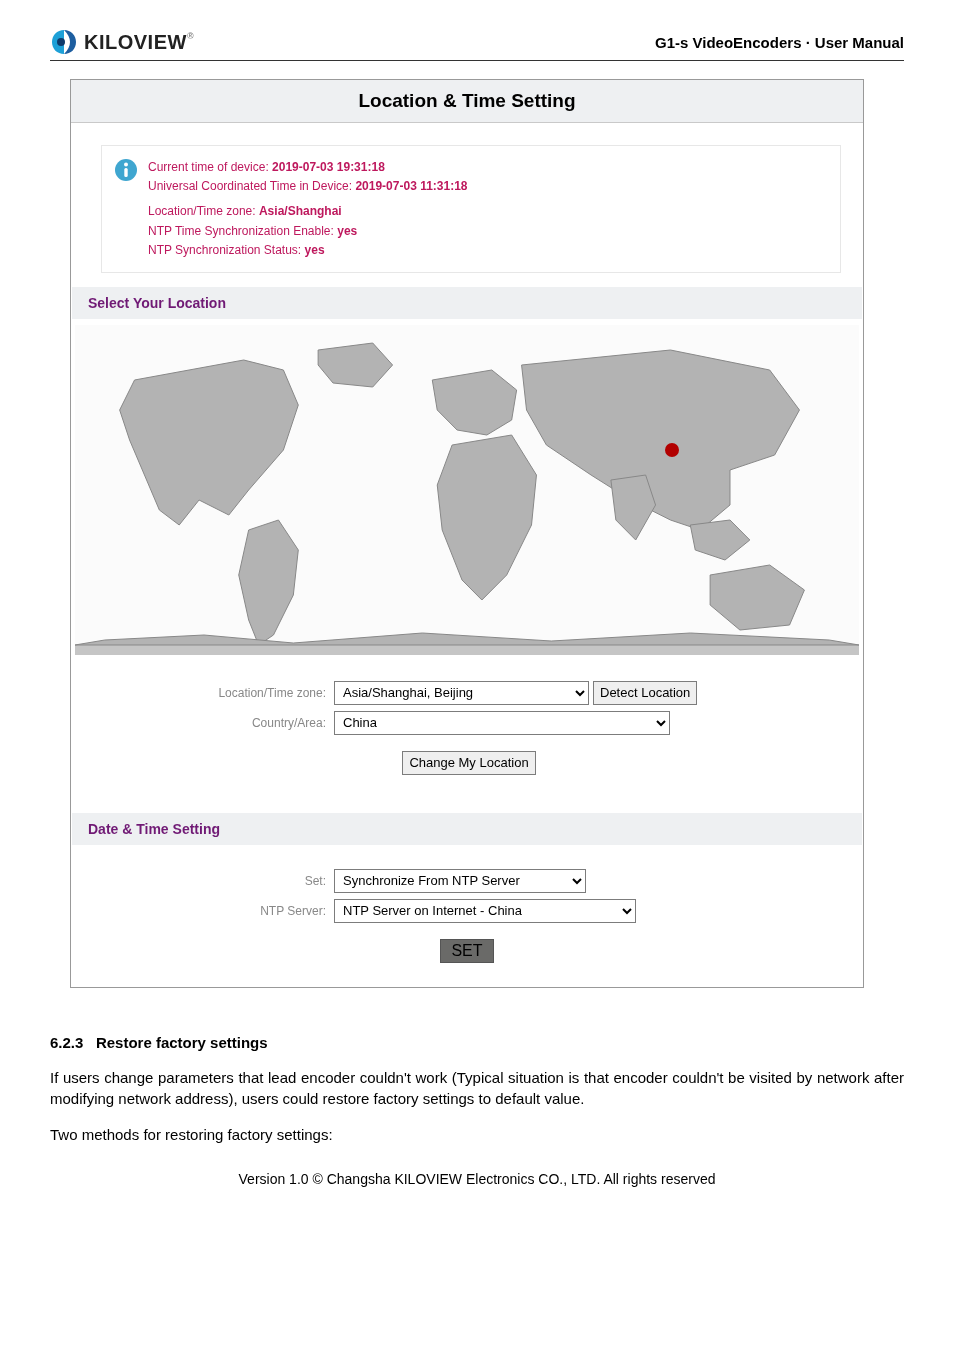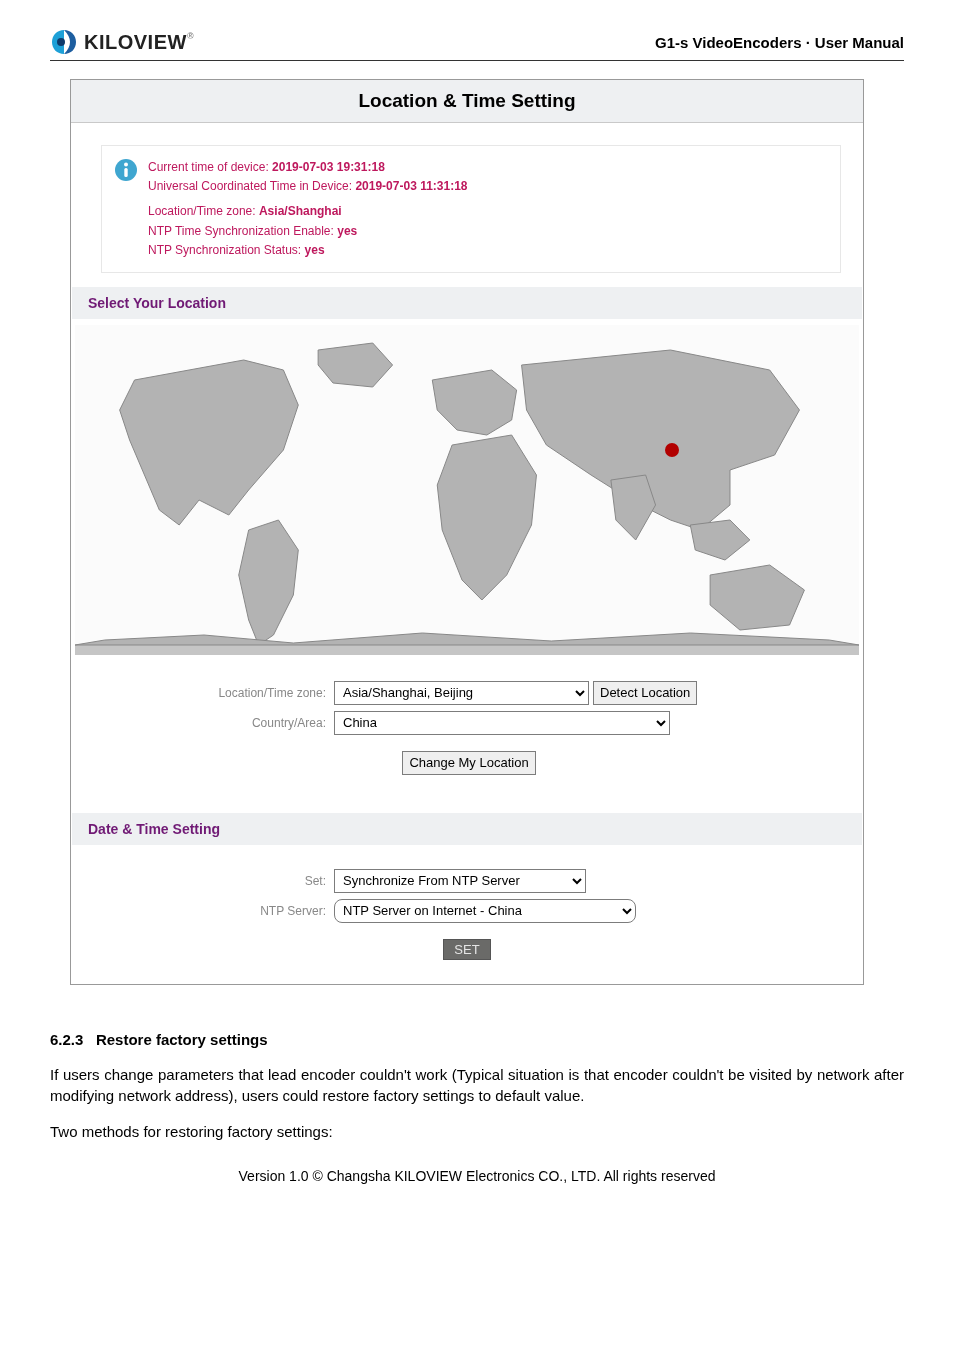--- a/index.html
+++ b/index.html
@@ -127,40 +127,40 @@
     color: #888;
   }
   .sel {
     font-size: 13px;
     padding: 2px 4px;
     border: 1px solid #7c7c7c;
     background: #fff;
     height: 24px;
   }
   .sel-wide { width: 255px; }
-  .sel-wider { width: 302px; border-radius: 8px; }
+  .sel-wider { width: 302px; }
   .sel-cty { width: 336px; }
   .btn-plain {
     border: 1px solid #7c7c7c;
     background: #efefef;
     font-size: 13px;
     height: 24px;
     padding: 0 6px;
     margin-left: 4px;
   }
   .center-row {
     display: flex;
     justify-content: center;
     padding: 10px 0 14px 0;
   }
   .btn-dark {
     background: #6a6a68;
-    color: #e5e5e5;
+    color: #000000;
     border: 1px solid #555;
-    font-size: 13px;
+    font-size: 16px;
     padding: 2px 10px;
   }
   .body-text {
     font-size: 15px;
     color: #000;
     margin: 0 0 0 0;
   }
   .h3 {
     font-weight: 700;
     font-size: 15px;

